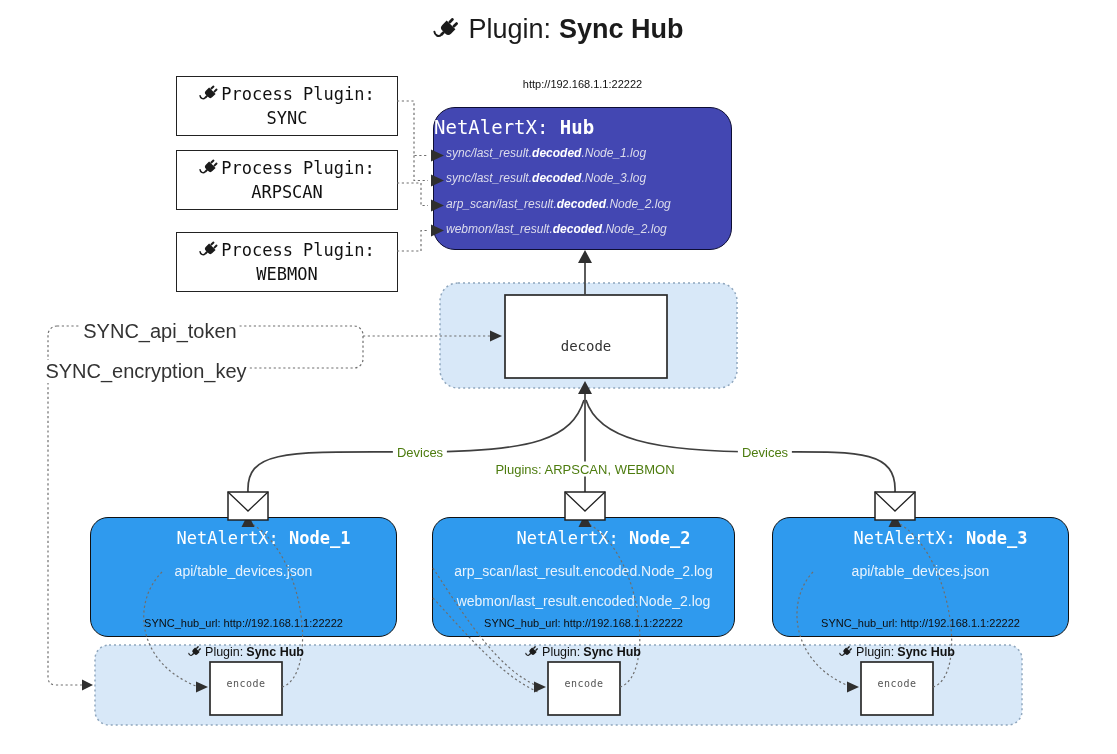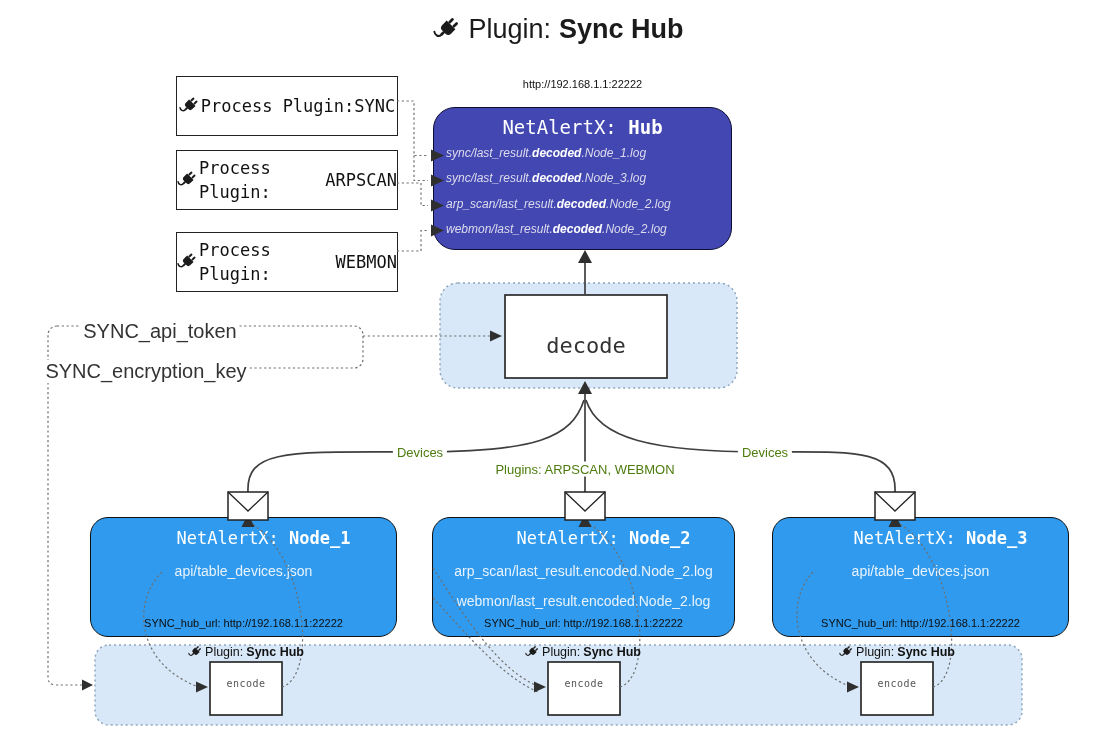--- a/index.html
+++ b/index.html
@@ -16,41 +16,41 @@
   .env-rect{fill:#fff;stroke:#222;stroke-width:1.5;}
   .env-flap{fill:none;stroke:#222;stroke-width:1.3;}
 
   
   .title{position:absolute;top:14px;left:0;right:0;display:flex;align-items:center;
          justify-content:center;gap:8px;font-size:27px;color:#1b1b1b;z-index:3;}
   .title b{font-weight:bold;}
 
   
   .pbox{position:absolute;left:176px;width:220px;height:58px;background:#fff;
-        border:1.6px solid #222;display:flex;flex-direction:row;align-items:center;
+        border:1.6px solid #222;display:flex;flex-direction:column;align-items:center;
         justify-content:center;font-family:"DejaVu Sans Mono",monospace;font-size:17px;
         color:#111;z-index:1;line-height:24px;}
   .pline{display:flex;align-items:center;gap:2px;}
 
   
   .huburl{position:absolute;left:433px;top:78px;width:299px;text-align:center;
           font-size:11px;color:#111;z-index:3;}
   .hub{position:absolute;left:433px;top:107px;width:299px;height:143px;
        background:#4347b2;border:1.6px solid #0d0d33;border-radius:22px;
        box-sizing:border-box;z-index:1;}
-  .hubtitle{margin-top:8px;text-align:center;font-family:"DejaVu Sans Mono",monospace;
+  .hubtitle{margin-top:8px;text-align:left;font-family:"DejaVu Sans Mono",monospace;
             font-size:19px;color:#fff;}
   .hublogs{position:absolute;left:12px;right:6px;top:33px;}
   .hublog{height:25.4px;line-height:25.4px;font-size:12px;color:#dcdcec;white-space:nowrap;font-style:italic;}
   .hublog b{color:#fff;}
 
   
   .decodetxt{position:absolute;left:505px;top:295px;width:162px;height:101px;display:flex;
              align-items:center;justify-content:center;font-family:"DejaVu Sans Mono",monospace;
-             font-size:22px;color:#333;z-index:3;}
+             font-size:14px;color:#333;z-index:3;}
   .enctxt{position:absolute;width:72px;height:43px;top:662px;display:flex;align-items:center;
           justify-content:center;font-family:"DejaVu Sans Mono",monospace;font-size:10px;
           letter-spacing:.5px;color:#555;z-index:3;}
 
   
   .tok{position:absolute;transform:translateX(-50%);background:#fff;padding:0 3px;
        font-size:20px;color:#333;white-space:nowrap;z-index:3;}
 
   
   .edge{position:absolute;transform:translate(-50%,-50%);background:#fff;padding:0 4px;

